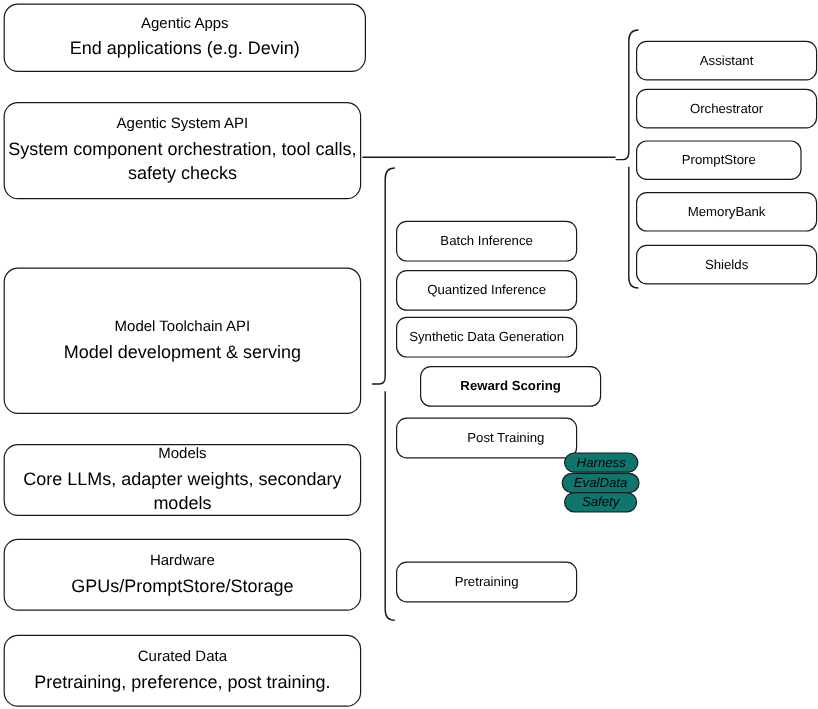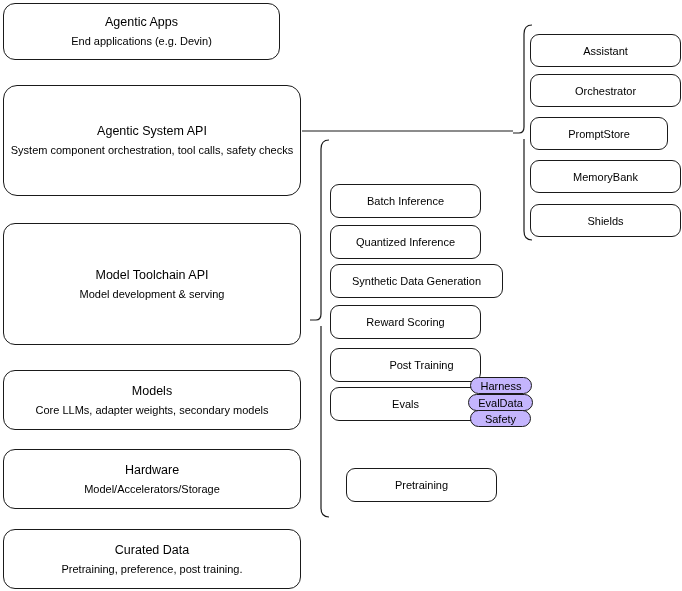--- a/index.html
+++ b/index.html
@@ -26,21 +26,21 @@
     align-items: center;
     justify-content: center;
     text-align: center;
   }
   .layer-title {
     font-size: 12.5px;
     color: #000000;
     line-height: 1.35;
   }
   .layer-sub {
-    font-size: 11px;
+    font-size: 15px;
     color: #000000;
     line-height: 1.35;
     margin-top: 3px;
   }
   .pillbox {
     position: absolute;
     box-sizing: border-box;
     border: 1.2px solid #1a1a1a;
     border-radius: 9px;
     background: #ffffff;
@@ -48,27 +48,28 @@
     align-items: center;
     justify-content: center;
     font-size: 11px;
     color: #000000;
   }
   .badge {
     position: absolute;
     box-sizing: border-box;
     border: 1.3px solid #1a1a1a;
     border-radius: 11px;
-    background: #c4b5fd;
+    background: #0f766e;
     display: flex;
     align-items: center;
     justify-content: center;
     font-size: 11px;
     color: #000000;
     z-index: 5;
+    font-style: italic;
   }
   .connector-svg {
     position: absolute;
     left: 0;
     top: 0;
     width: 682px;
     height: 591px;
     pointer-events: none;
     z-index: 1;
   }
@@ -98,57 +99,56 @@
     <path d="M 310 320
              L 316 320
              Q 321 320 321 314
              L 321 149
              Q 321 140 329 140
              M 321 326
              L 321 508
              Q 321 517 329 517"></path>
   </svg>
 
-  <div class="box" style="left:3px; top:3px; width:277px; height:57px;">
+  <div class="box" style="left:3px; top:3px; width:302px; height:57px;">
     <div class="layer-title">Agentic Apps</div>
     <div class="layer-sub">End applications (e.g. Devin)</div>
   </div>
 
-  <div class="box" style="left:3px; top:85px; width:298px; height:111px;border-radius:14px;">
+  <div class="box" style="left:3px; top:85px; width:298px; height:81px;">
     <div class="layer-title">Agentic System API</div>
     <div class="layer-sub">System component orchestration, tool calls, safety checks</div>
   </div>
 
   <div class="box" style="left:3px; top:223px; width:298px; height:122px;">
     <div class="layer-title">Model Toolchain API</div>
     <div class="layer-sub">Model development &amp; serving</div>
   </div>
 
   <div class="box" style="left:3px; top:370px; width:298px; height:60px;">
     <div class="layer-title">Models</div>
     <div class="layer-sub">Core LLMs, adapter weights, secondary models</div>
   </div>
 
   <div class="box" style="left:3px; top:449px; width:298px; height:60px;">
     <div class="layer-title">Hardware</div>
-    <div class="layer-sub">Model/Accelerators/Storage</div>
+    <div class="layer-sub">GPUs/PromptStore/Storage</div>
   </div>
 
   <div class="box" style="left:3px; top:529px; width:298px; height:60px;">
     <div class="layer-title">Curated Data</div>
     <div class="layer-sub">Pretraining, preference, post training.</div>
   </div>
 
   <div class="pillbox" style="left:330px; top:184px; width:151px; height:34px;">Batch Inference</div>
   <div class="pillbox" style="left:330px; top:225px; width:151px; height:34px;">Quantized Inference</div>
-  <div class="pillbox" style="left:330px; top:264px; width:173px; height:34px;">Synthetic Data Generation</div>
-  <div class="pillbox" style="left:330px; top:305px; width:151px; height:34px;">Reward Scoring</div>
+  <div class="pillbox" style="left:330px; top:264px; width:151px; height:34px;">Synthetic Data Generation</div>
+  <div class="pillbox" style="left:350px; top:305px; width:151px; height:34px;font-weight:bold;">Reward Scoring</div>
   <div class="pillbox" style="left:330px; top:348px; width:151px; height:34px;padding-left:32px;">Post Training</div>
-  <div class="pillbox" style="left:330px; top:387px; width:151px; height:34px;">Evals</div>
-  <div class="pillbox" style="left:330px; top:468px; width:151px; height:34px;margin-left:16px;">Pretraining</div>
+  <div class="pillbox" style="left:330px; top:468px; width:151px; height:34px;">Pretraining</div>
 
   <div class="badge" style="left:470px; top:377px; width:62px; height:17px;">Harness</div>
   <div class="badge" style="left:468px; top:394px; width:65px; height:17px;">EvalData</div>
   <div class="badge" style="left:470px; top:410px; width:61px; height:17px;">Safety</div>
 
   <div class="pillbox" style="left:530px; top:34px; width:151px; height:33px;">Assistant</div>
   <div class="pillbox" style="left:530px; top:74px; width:151px; height:33px;">Orchestrator</div>
   <div class="pillbox" style="left:530px; top:117px; width:138px; height:33px;">PromptStore</div>
   <div class="pillbox" style="left:530px; top:160px; width:151px; height:33px;">MemoryBank</div>
   <div class="pillbox" style="left:530px; top:204px; width:151px; height:33px;">Shields</div>

